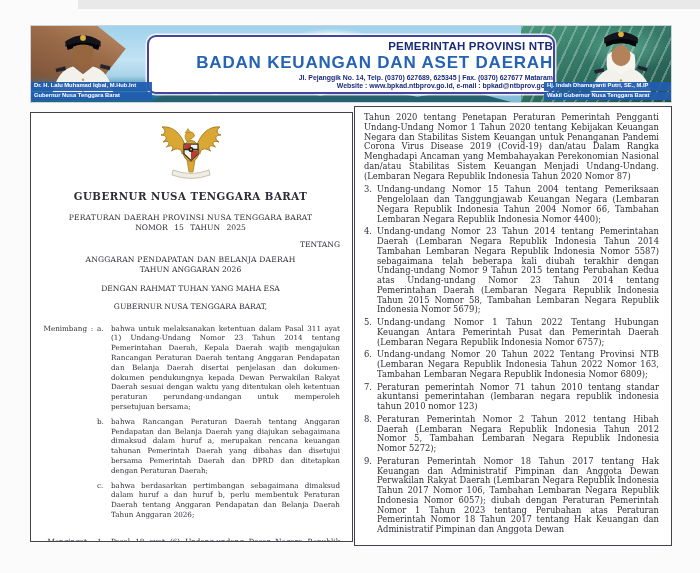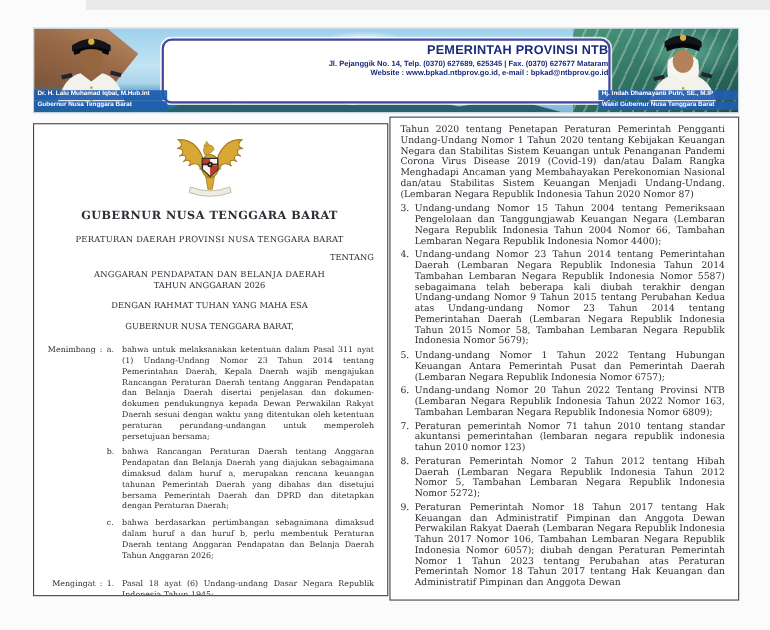--- a/index.html
+++ b/index.html
@@ -124,20 +124,21 @@
       <div class="bar">Dr. H. Lalu Muhamad Iqbal, M.Hub.Int</div>
       <div class="bar">Gubernur Nusa Tenggara Barat</div>
     </div>
     <div class="caption right">
       <div class="bar">Hj. Indah Dhamayanti Putri, SE., M.IP</div>
       <div class="bar">Wakil Gubernur Nusa Tenggara Barat</div>
     </div>
 
     <div class="masthead">
       <div class="mast-super">PEMERINTAH PROVINSI NTB</div>
+      <div class="mast-name">BADAN KEUANGAN DAN ASET DAERAH</div>
       <div class="mast-addr">Jl. Pejanggik No. 14, Telp. (0370) 627689, 625345 | Fax. (0370) 627677 Mataram</div>
       <div class="mast-web">Website : www.bpkad.ntbprov.go.id, e-mail : bpkad@ntbprov.go.id</div>
     </div>
   </div>
 
   <div class="page left">
     <div class="emblem-wrap">
       <svg width="72" height="60" viewBox="0 0 140 120">
         <path d="M62 62 C52 26 34 12 12 14 C21 21 19 28 10 30 C23 30 23 39 14 44 C27 39 29 48 21 54 C33 48 37 54 31 62 C43 54 52 58 52 68 Z" fill="#d9a733" stroke="#a87b1f" stroke-width="2"></path>
         <path d="M78 62 C88 26 106 12 128 14 C119 21 121 28 130 30 C117 30 117 39 126 44 C113 39 111 48 119 54 C107 48 103 54 109 62 C97 54 88 58 88 68 Z" fill="#d9a733" stroke="#a87b1f" stroke-width="2"></path>
@@ -150,20 +151,21 @@
         <path d="M70 61 h13 v7 l-13 12 z" fill="#c0392b"></path>
         <rect x="56" y="57.5" width="28" height="3" fill="#2b2b2b"></rect>
         <circle cx="70" cy="59" r="5" fill="#1c1c1c"></circle>
         <circle cx="70" cy="59" r="1.8" fill="#e8c34a"></circle>
         <path d="M34 100 Q70 114 106 100 L108 110 Q70 124 32 110 Z" fill="#efece2" stroke="#b7b09a" stroke-width="1.5"></path>
       </svg>
     </div>
 
     <div class="doc-heading">GUBERNUR NUSA TENGGARA BARAT</div>
     <div class="cline reg1">PERATURAN DAERAH PROVINSI NUSA TENGGARA BARAT</div>
+    <div class="cline reg2">NOMOR 15 TAHUN 2025</div>
     <div class="cline tentang">TENTANG</div>
     <div class="cline subj1">ANGGARAN PENDAPATAN DAN BELANJA DAERAH</div>
     <div class="cline subj2">TAHUN ANGGARAN 2026</div>
     <div class="cline grace">DENGAN RAHMAT TUHAN YANG MAHA ESA</div>
     <div class="cline addr2">GUBERNUR NUSA TENGGARA BARAT,</div>
 
     <div class="clause">
       <span class="clabel">Menimbang</span>
       <span class="ccolon">:</span>
       <div class="citems">

